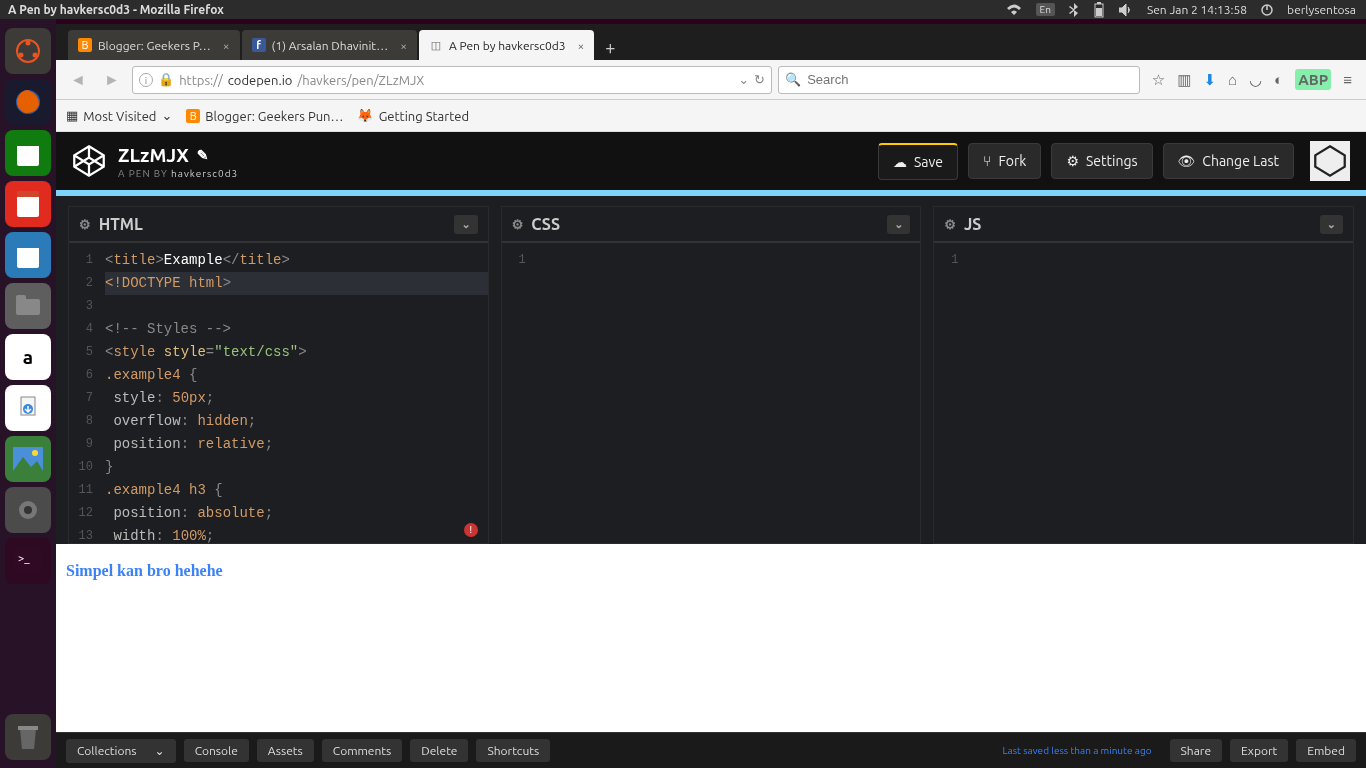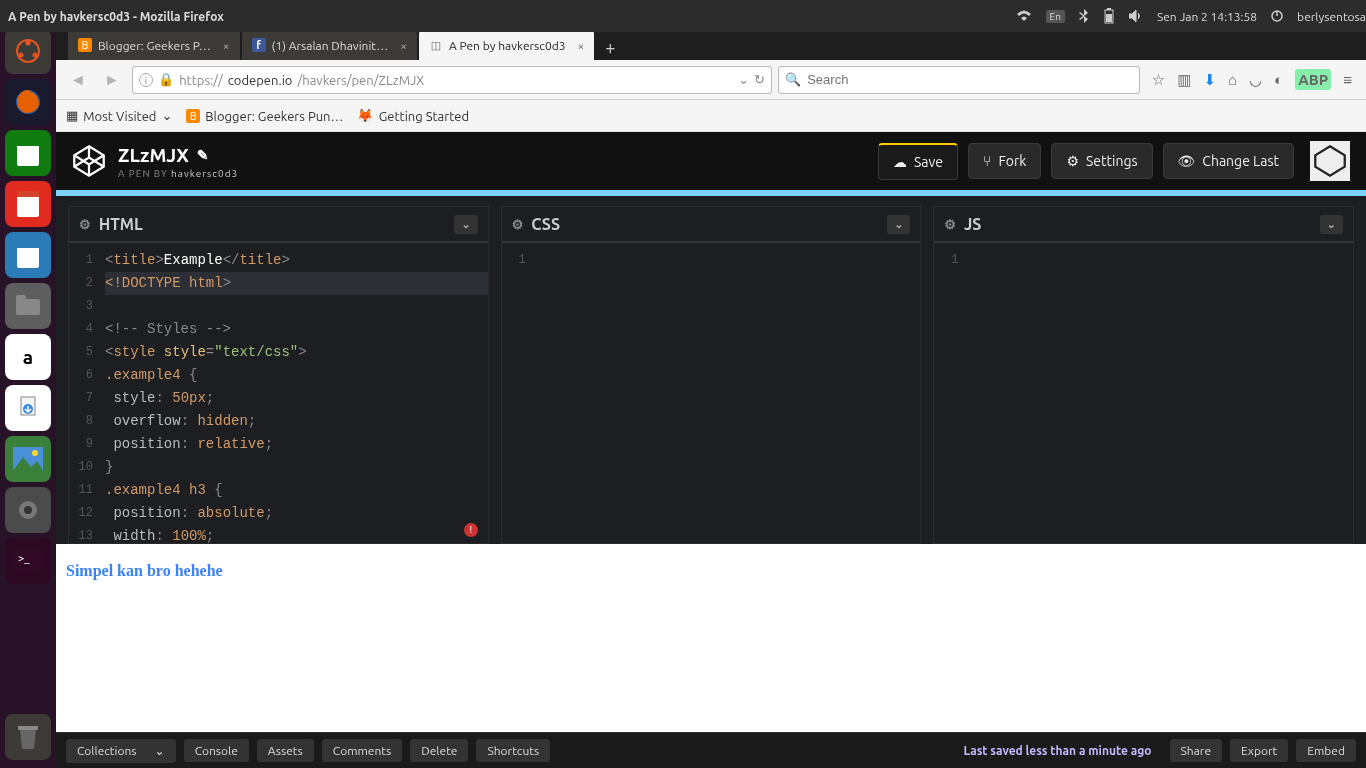--- a/index.html
+++ b/index.html
@@ -1,22 +1,22 @@
 <!DOCTYPE html>
 <html><head>
 <meta charset="utf-8">
 <style>
 * { margin: 0; padding: 0; box-sizing: border-box; }
 body { font-family: Ubuntu, Arial, sans-serif; width: 1366px; height: 768px; overflow: hidden; background: #2c001e; }
 .desktop { display: flex; height: 100%; }
 
 
-.sysbar { position: absolute; top: 0; left: 0; right: 0; height: 32px; background: #2c2c2c; color: #ddd; display: flex; align-items: center; font-size: 12px; z-index: 100; }
+.sysbar { position: absolute; top: 0; left: 0; right: 0; height: 19px; background: #2c2c2c; color: #ddd; display: flex; align-items: center; font-size: 12px; z-index: 100; }
 .sysbar-title { padding-left: 8px; font-weight: bold; flex: 1; }
-.sysbar-icons { display: flex; gap: 14px; align-items: center; }
+.sysbar-icons { display: flex; gap: 14px; align-items: center; padding-right: 10px; }
 .sysbar-icons span { display: inline-flex; align-items: center; }
 
 
 .launcher { width: 56px; background: rgba(40,20,40,0.9); padding-top: 28px; display: flex; flex-direction: column; align-items: center; gap: 5px; }
 .launcher-item { width: 46px; height: 46px; border-radius: 8px; display: flex; align-items: center; justify-content: center; font-size: 22px; color: #fff; }
 .li-dash { background: #3c3b37; }
 .li-ff { background: #1a1a2e; }
 .li-green { background: #107c10; color:#fff;}
 .li-red { background: #e22b1f; }
 .li-blue { background: #2b7bb9; }
@@ -89,21 +89,21 @@
 .t-txt { color: #fff; }
 .t-com { color: #888; }
 .err-dot { position:absolute; right:10px; bottom:6px; width:14px; height:14px; background:#c33; border-radius:50%; color:#fff; font-size:10px; display:flex; align-items:center; justify-content:center;}
 
 .cp-output { flex: 1; background: #fff; padding: 18px 10px; }
 .cp-output h3 { font-family: Georgia, serif; font-size: 16px; font-weight: bold; color: #3b82f6; }
 
 .cp-footer { height: 36px; background: #1a1a1a; display: flex; align-items: center; padding: 0 10px; gap: 8px; border-top: 1px solid #333;}
 .fbtn { background: #333; color: #ddd; padding: 5px 11px; border-radius: 3px; font-size: 12px; }
 .fbtn.coll { display:flex; align-items:center; gap:18px;}
-.fstatus { margin-left: auto; color: #c4b5fd; font-size: 12px; padding-right:10px;font-weight:bold;}
+.fstatus { margin-left: auto; color: #3b82f6; font-size: 10px; padding-right:10px;}
 
 svg { display: block; }
 </style>
 </head>
 <body>
 
 <div class="sysbar">
   <div class="sysbar-title">A Pen by havkersc0d3 - Mozilla Firefox</div>
   <div class="sysbar-icons">
     <span>

